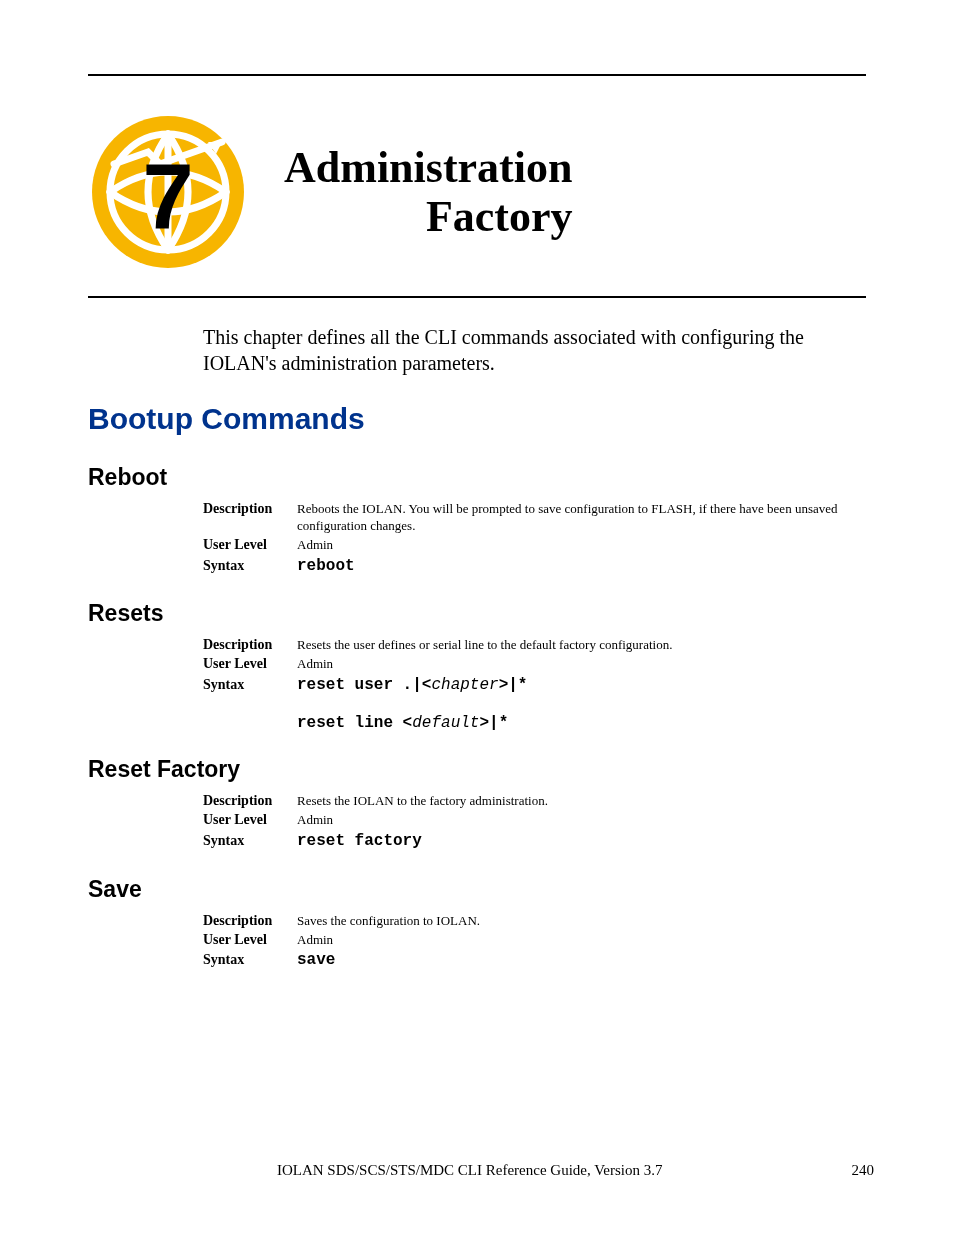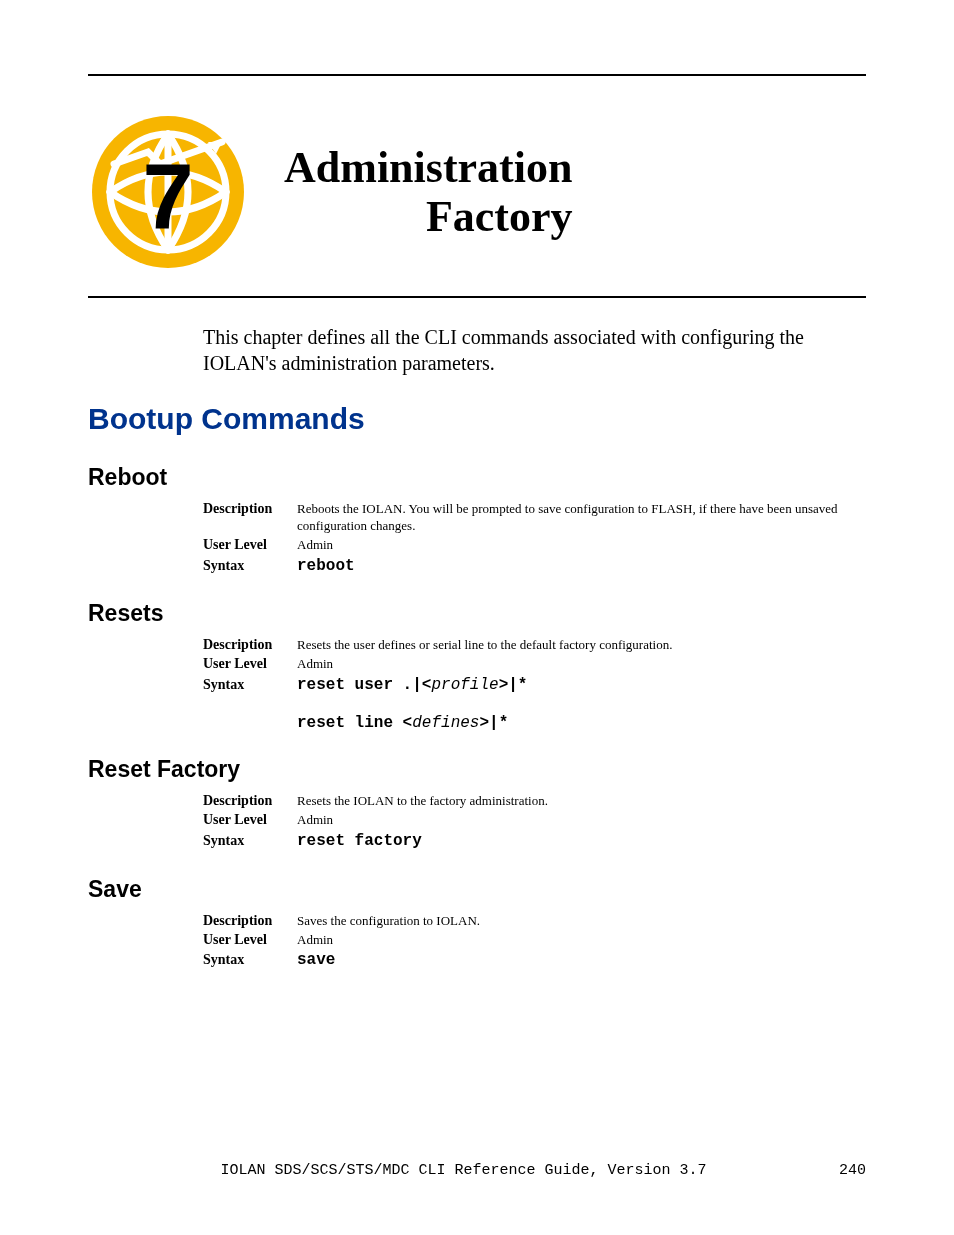--- a/index.html
+++ b/index.html
@@ -15,21 +15,21 @@
   .intro { font-size: 20px; line-height: 1.3; margin-left: 115px; margin-right: 20px; margin-bottom: 26px; }
   .section-h1 { font-family: Arial, Helvetica, sans-serif; font-size: 30px; font-weight: 700; color: #00338d; margin-bottom: 28px; }
   .section-h2 { font-family: Arial, Helvetica, sans-serif; font-size: 23px; font-weight: 700; color: #000; margin-bottom: 10px; }
   .cmd-block { margin-left: 115px; margin-bottom: 24px; }
   .row { display: flex; align-items: baseline; margin-bottom: 2px; }
   .label { flex: 0 0 94px; font-size: 14px; font-weight: 700; font-family: "Times New Roman", serif; }
   .value { flex: 1; font-size: 13px; font-family: "Times New Roman", serif; line-height: 1.3; }
   .mono { font-family: "Courier New", Courier, monospace; font-size: 16px; font-weight: 700; }
   .mono .param { font-style: italic; font-weight: 400; }
   .syntax-extra { margin-left: 94px; margin-top: 18px; }
-  .footer { position: absolute; bottom: 56px; left: 88px; right: 88px; display: flex; justify-content: center; font-size: 15px; font-family: Liberation Mono, monospace; }
+  .footer { position: absolute; bottom: 56px; left: 88px; right: 80px; display: flex; justify-content: center; font-size: 15px; font-family: Liberation Serif, serif; }
   .footer-title { flex: 1; text-align: center; }
 </style>
 </head>
 <body>
 
 <div class="page">
 
   <hr class="top-rule">
 
   <div class="chapter-head">
@@ -82,23 +82,23 @@
     <div class="row">
       <div class="label">Description</div>
       <div class="value">Resets the user defines or serial line to the default factory configuration.</div>
     </div>
     <div class="row">
       <div class="label">User Level</div>
       <div class="value">Admin</div>
     </div>
     <div class="row">
       <div class="label">Syntax</div>
-      <div class="value mono"><span>reset user .|&lt;</span><span class="param">profile</span><span>&gt;|*</span></div>
+      <div class="value mono"><span>reset user .|&lt;</span><span class="param">chapter</span><span>&gt;|*</span></div>
     </div>
-    <div class="mono syntax-extra"><span>reset line &lt;</span><span class="param">defines</span><span>&gt;|*</span></div>
+    <div class="mono syntax-extra"><span>reset line &lt;</span><span class="param">default</span><span>&gt;|*</span></div>
   </div>
 
   <h2 class="section-h2">Reset Factory</h2>
   <div class="cmd-block">
     <div class="row">
       <div class="label">Description</div>
       <div class="value">Resets the IOLAN to the factory administration.</div>
     </div>
     <div class="row">
       <div class="label">User Level</div>

